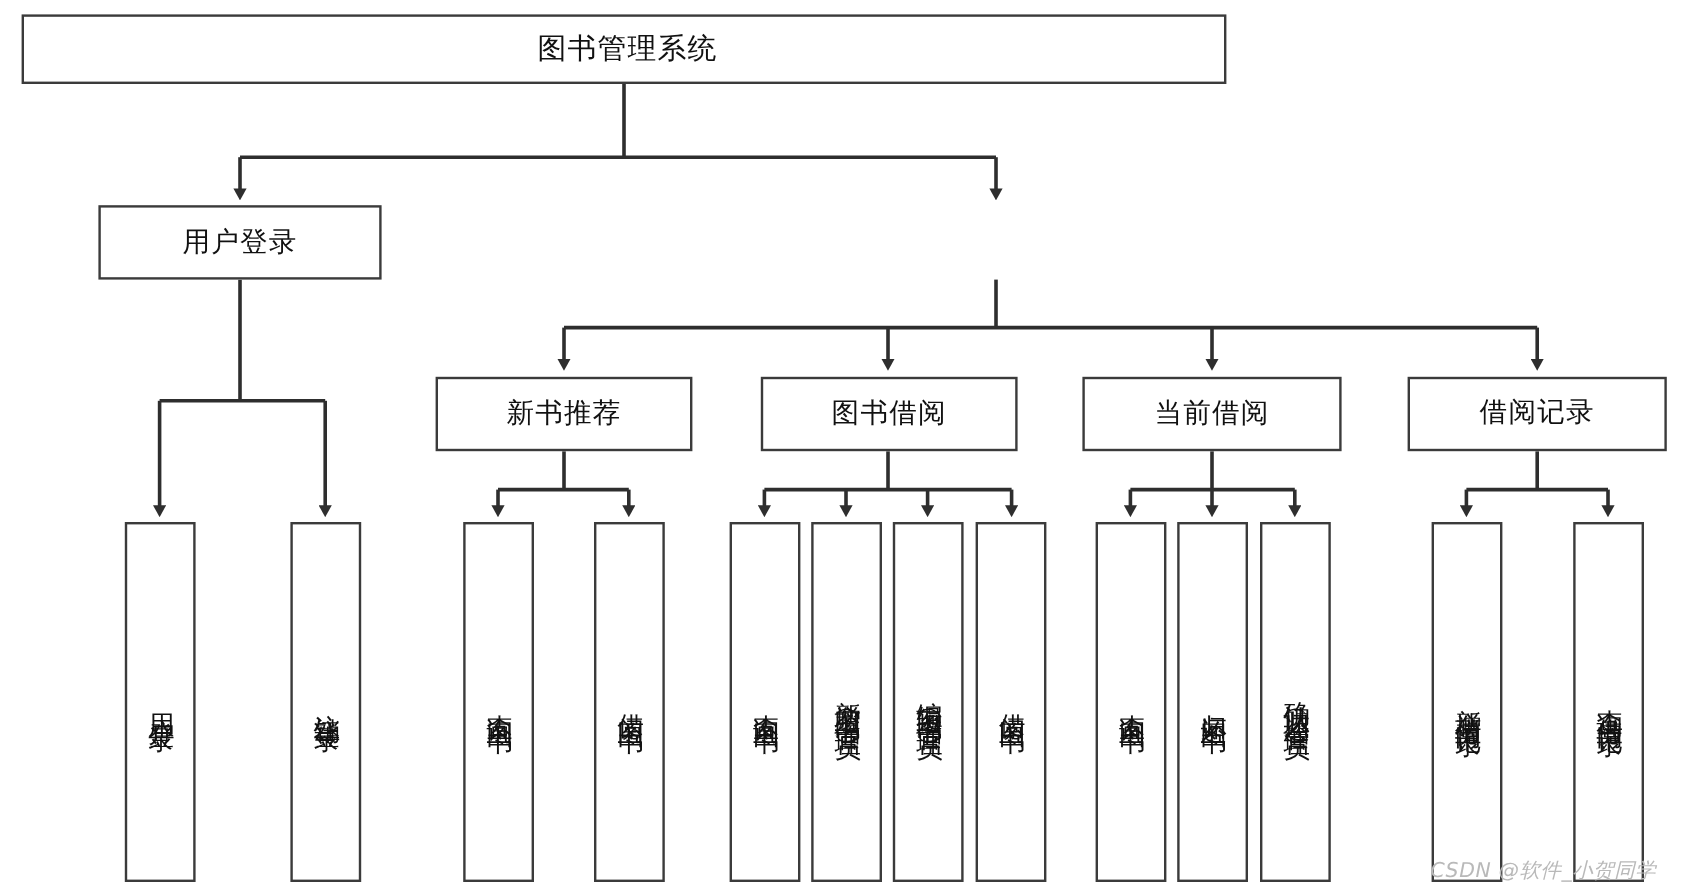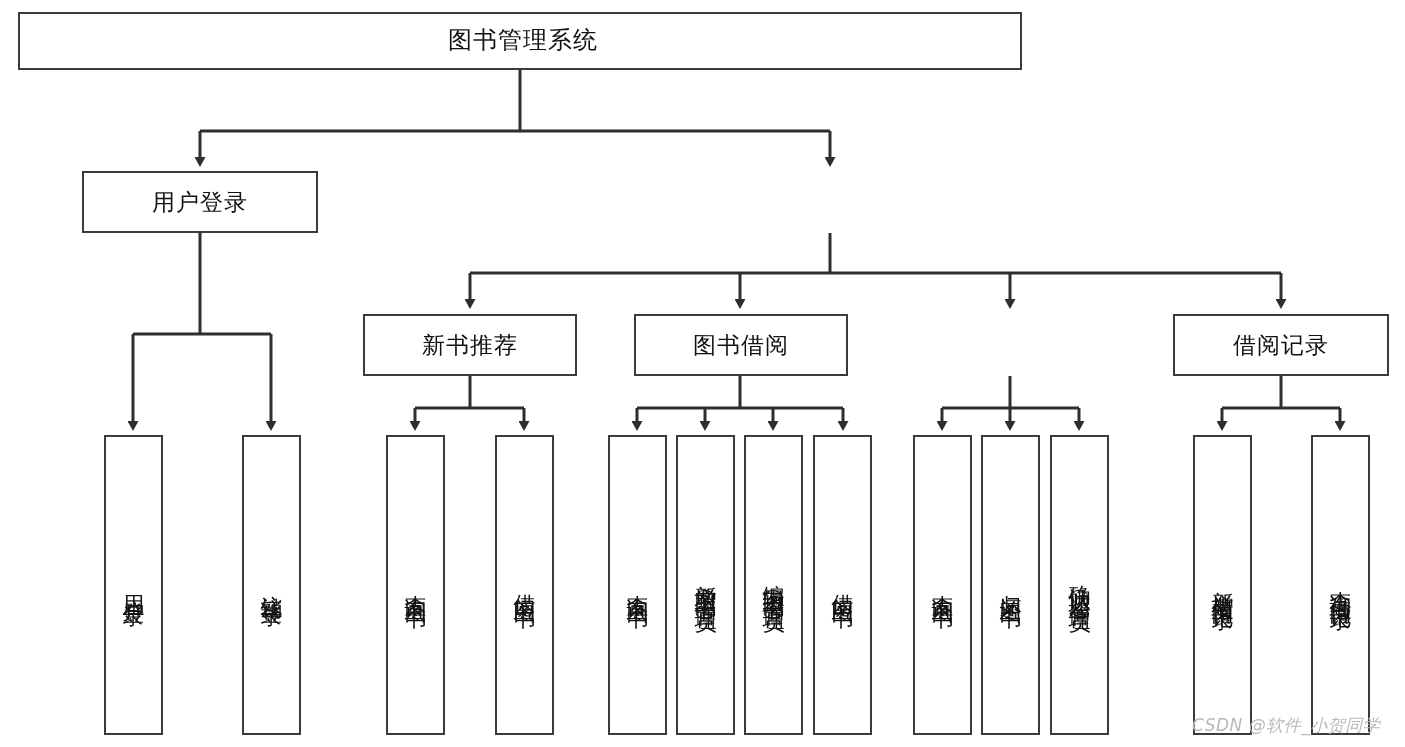--- a/index.html
+++ b/index.html
@@ -133,22 +133,25 @@
 
 
   <div class="node horiz" style="left:363px; top:314px; width:214px; height:62px;">
     <span>新书推荐</span>
   </div>
 
   <div class="node horiz" style="left:634px; top:314px; width:214px; height:62px;">
     <span>图书借阅</span>
   </div>
 
+  <div class="node horiz" style="left:902px; top:314px; width:216px; height:62px;">
+    <span>当前借阅</span>
+  </div>
 
-  <div class="node horiz" style="left:1173px; top:314px; width:216px; height:62px;">
+  <div class="node horiz" style="left:1173px; top:314px; width:216px; height:62px;font-family:Liberation Mono, monospace;">
     <span>借阅记录</span>
   </div>
 
   <div class="node leaf" style="left:104px; top:435px; width:59px; height:300px;">
     <span class="vtext">用户登录</span>
   </div>
   <div class="node leaf" style="left:242px; top:435px; width:59px; height:300px;">
     <span class="vtext">注销登录</span>
   </div>
 

